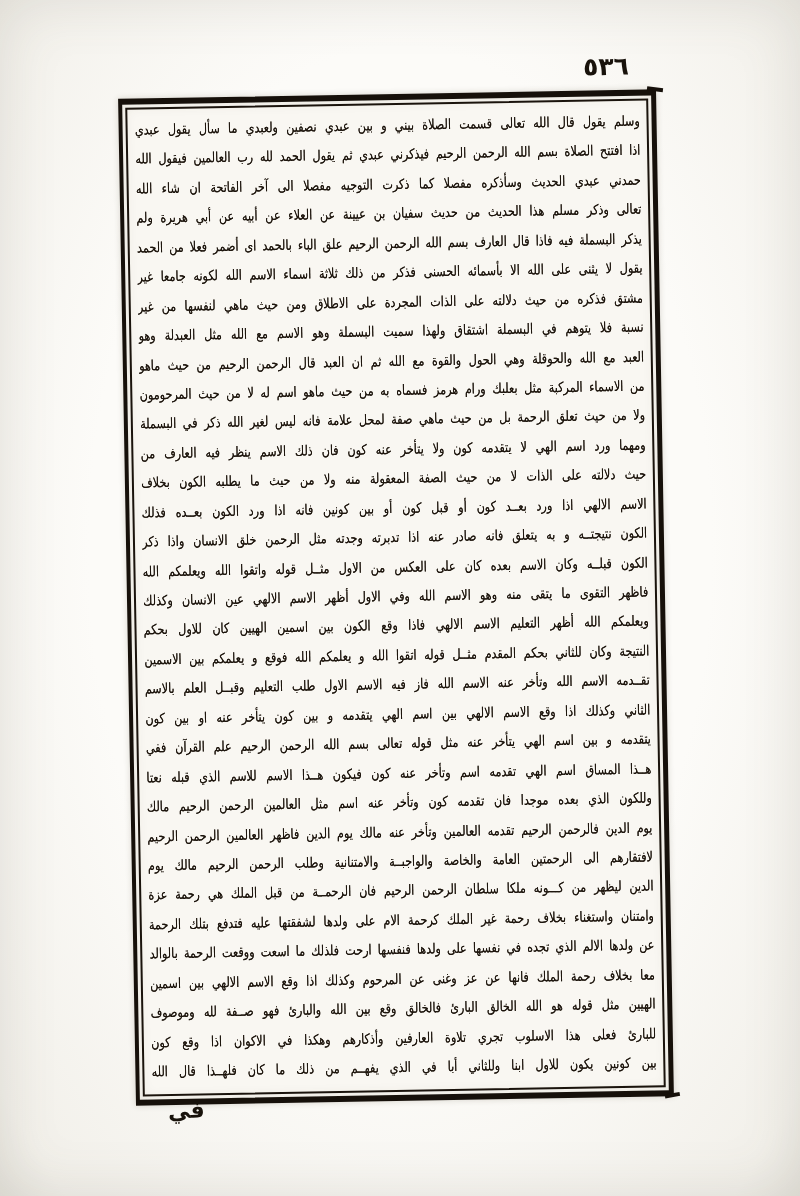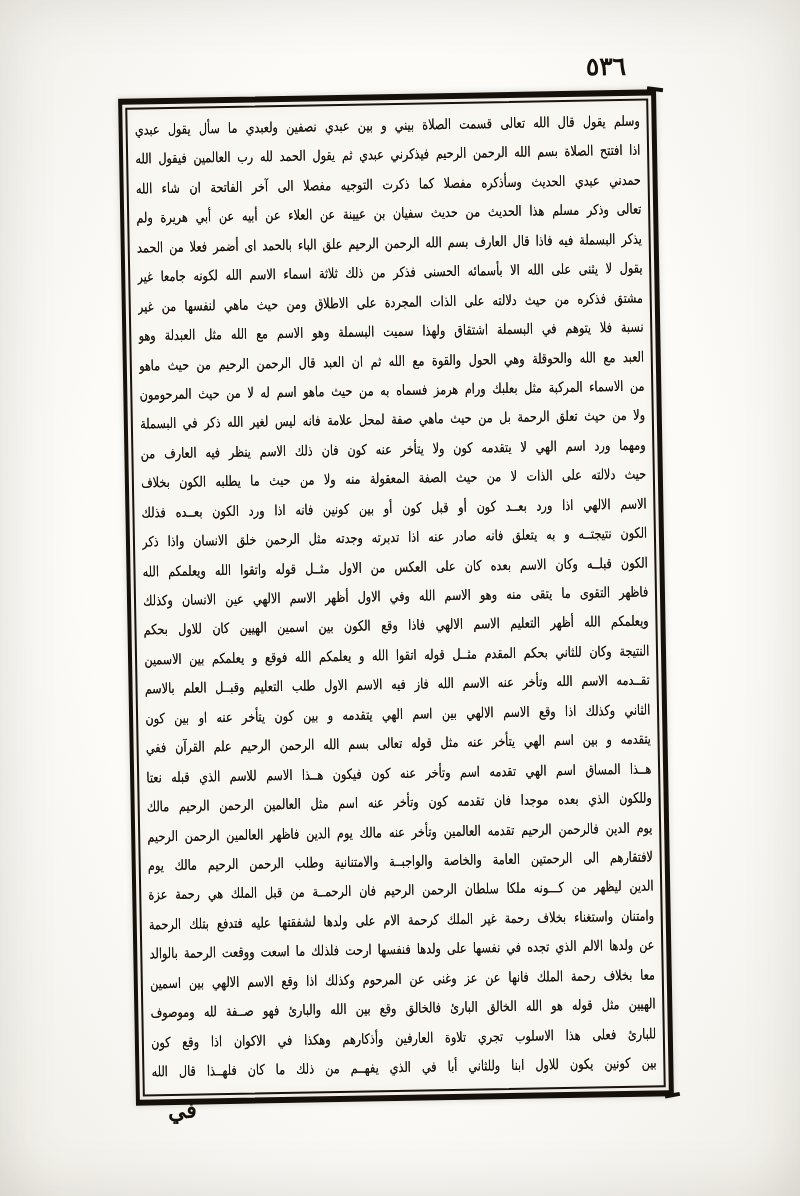--- a/index.html
+++ b/index.html
@@ -1,21 +1,21 @@
 <!DOCTYPE html>
 <html lang="ar"><head>
 <meta charset="utf-8">
 <style>
   html,body{margin:0;padding:0;}
   body{
     width:800px;height:1196px;position:relative;overflow:hidden;
     background:radial-gradient(ellipse at 50% 46%, #fcfbf8 55%, #f2f0ea 92%, #e9e7e0 100%);
     font-family:"DejaVu Sans", sans-serif;
   }
-  .scan-page{position:absolute;inset:0;font-family:Liberation Serif, serif;}
+  .scan-page{position:absolute;inset:0;}
   .folio-number{
     position:absolute;left:576px;top:52px;width:60px;
     font-size:25px;font-weight:bold;color:#18120b;text-align:center;
     letter-spacing:2px;transform:rotate(-1deg);
   }
   .frame-outer{
     position:absolute;left:127px;top:94px;width:538px;height:1007px;
     box-sizing:border-box;
     border:solid #16100a;border-width:6px 5px 6px 4px;
     transform:rotate(-1.02deg);transform-origin:50% 50%;

